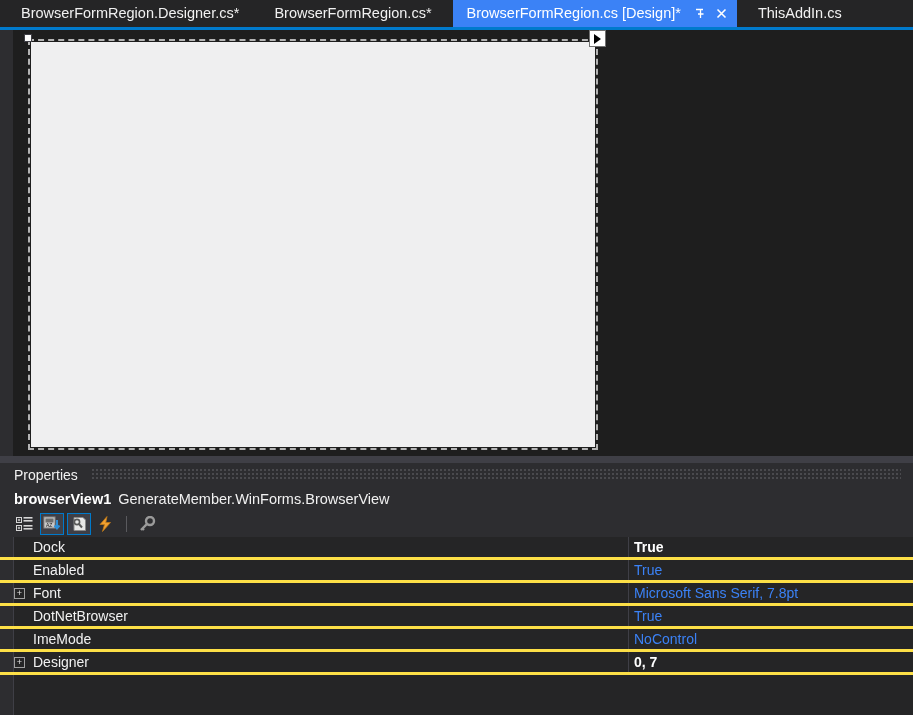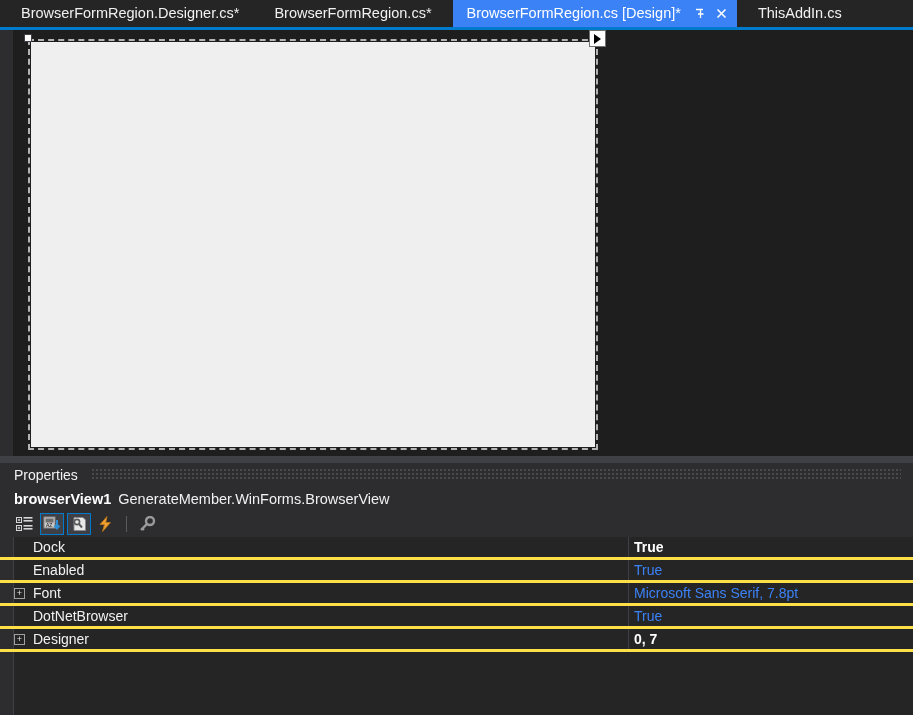--- a/index.html
+++ b/index.html
@@ -407,20 +407,25 @@
           <span class="prop-name">Font</span>
           <span class="prop-divider"></span>
           <span class="prop-value">Microsoft Sans Serif, 7.8pt</span>
         </div>
         <div class="prop-row">
           <span class="prop-name">DotNetBrowser</span>
           <span class="prop-divider"></span>
           <span class="prop-value">True</span>
         </div>
         <div class="prop-row">
+          <span class="prop-name">ImeMode</span>
+          <span class="prop-divider"></span>
+          <span class="prop-value">NoControl</span>
+        </div>
+        <div class="prop-row">
           <span class="prop-expander">+</span>
           <span class="prop-name">Designer</span>
           <span class="prop-divider"></span>
           <span class="prop-value bold">0, 7</span>
         </div>
       </div>
   </div>
 </div>
 
 </body></html>

